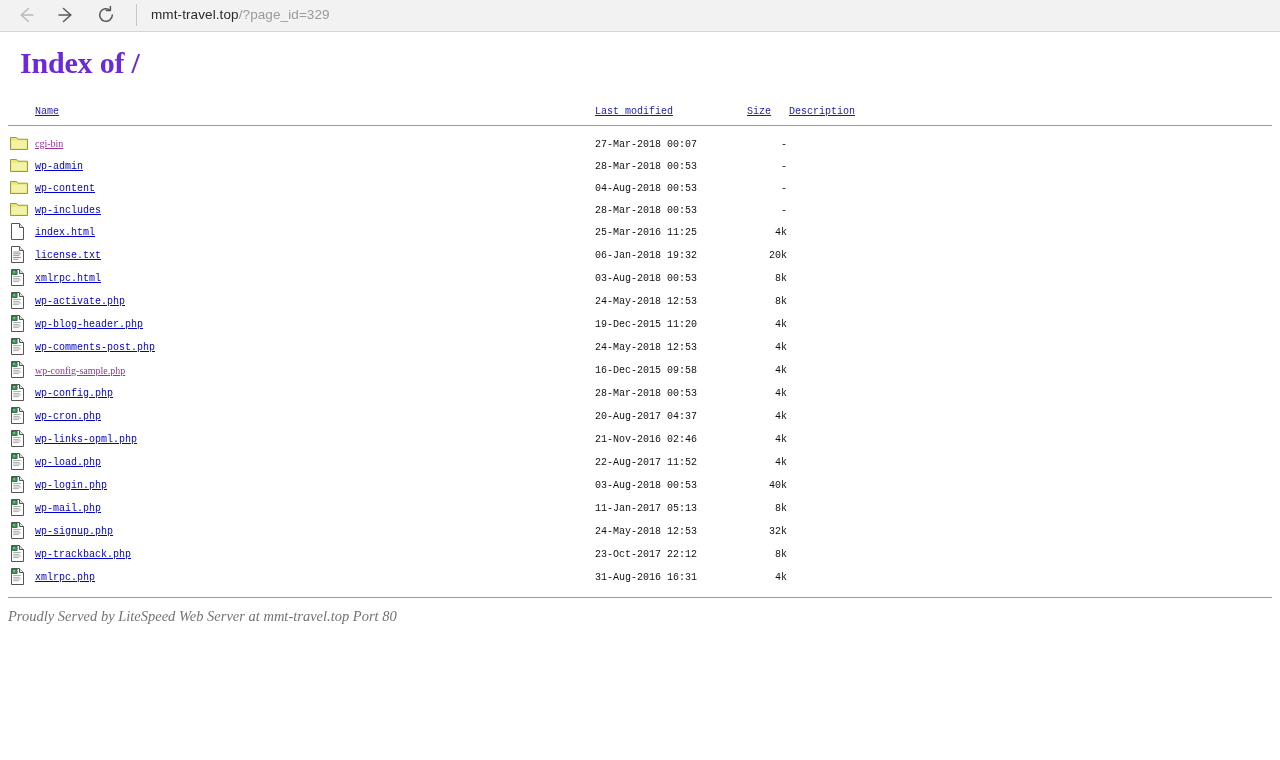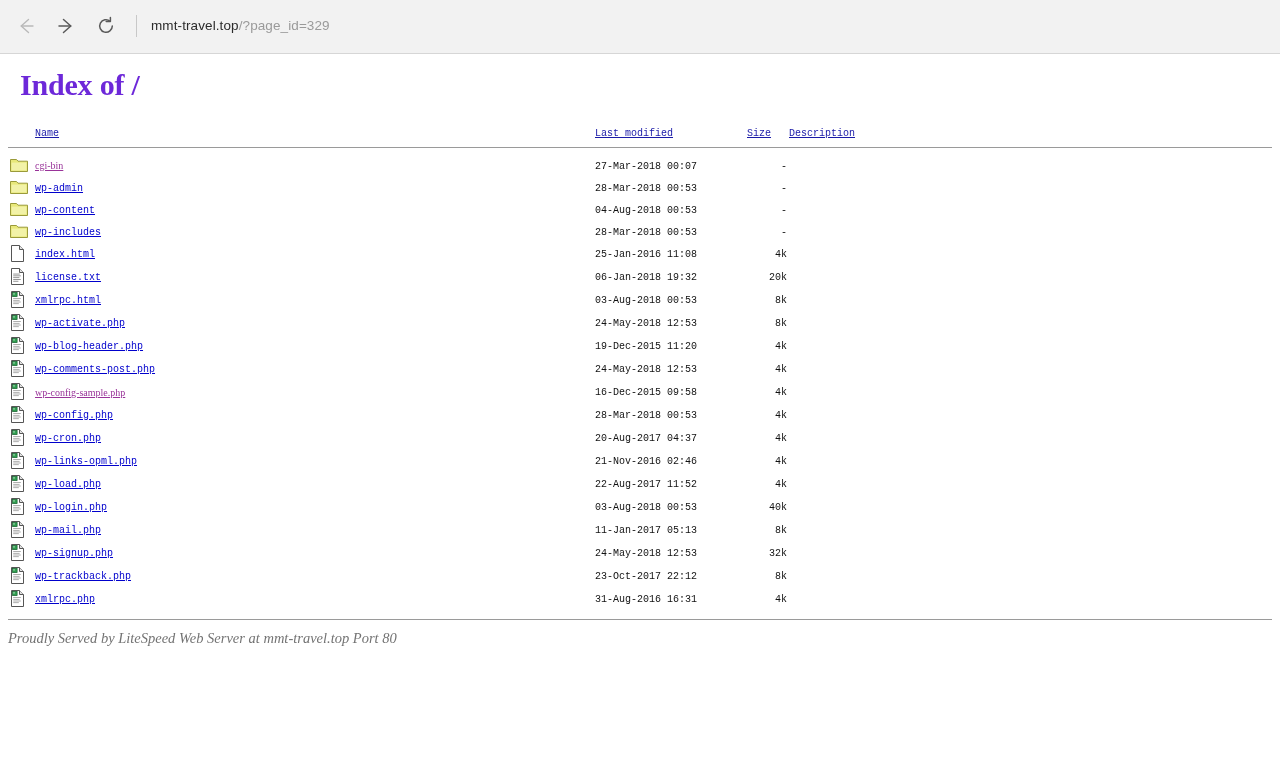--- a/index.html
+++ b/index.html
@@ -7,21 +7,21 @@
     margin: 0; padding: 0;
     width: 1280px; height: 760px;
     background: #ffffff;
     font-family: "Liberation Serif", serif;
     overflow: hidden;
   }
 
   
   .browser-bar {
     position: relative;
-    height: 54px;
+    height: 32px;
     background: #f2f2f2;
     border-bottom: 1px solid #d6d6d6;
     display: flex;
     align-items: center;
     padding: 0 0 2px 6px;
   }
   .nav-btn {
     width: 40px; height: 40px;
     display: flex; align-items: center; justify-content: center;
     background: transparent; border: none;
@@ -237,21 +237,21 @@
             <td class="td-date">28-Mar-2018 00:53</td>
             <td class="td-size">-</td>
             <td></td>
           </tr>
           <tr>
             <td class="td-icon"><span class="icon"><svg width="15" height="17" viewBox="0 0 15 17">
                   <path d="M1.5 0.5 L9.5 0.5 L13.5 4.5 L13.5 16.5 L1.5 16.5 Z" fill="#ffffff" stroke="#555" stroke-width="1"></path>
                   <path d="M9.5 0.5 L9.5 4.5 L13.5 4.5" fill="#e2e2e2" stroke="#555" stroke-width="1"></path>
                 </svg></span></td>
             <td><a href="#" class="entry">index.html </a></td>
-            <td class="td-date">25-Jan-2016 11:08</td>
+            <td class="td-date">25-Mar-2016 11:25</td>
             <td class="td-size">4k</td>
             <td></td>
           </tr>
           <tr>
             <td class="td-icon"><span class="icon"><svg width="15" height="17" viewBox="0 0 15 17">
                   <path d="M1.5 0.5 L9.5 0.5 L13.5 4.5 L13.5 16.5 L1.5 16.5 Z" fill="#ffffff" stroke="#555" stroke-width="1"></path>
                   <path d="M9.5 0.5 L9.5 4.5 L13.5 4.5" fill="#e2e2e2" stroke="#555" stroke-width="1"></path>
                   <g fill="#8a8a8a">
                     <rect x="3.2" y="5.6" width="6.6" height="0.9"></rect>
                     <rect x="3.2" y="7.4" width="7.6" height="0.9"></rect>

